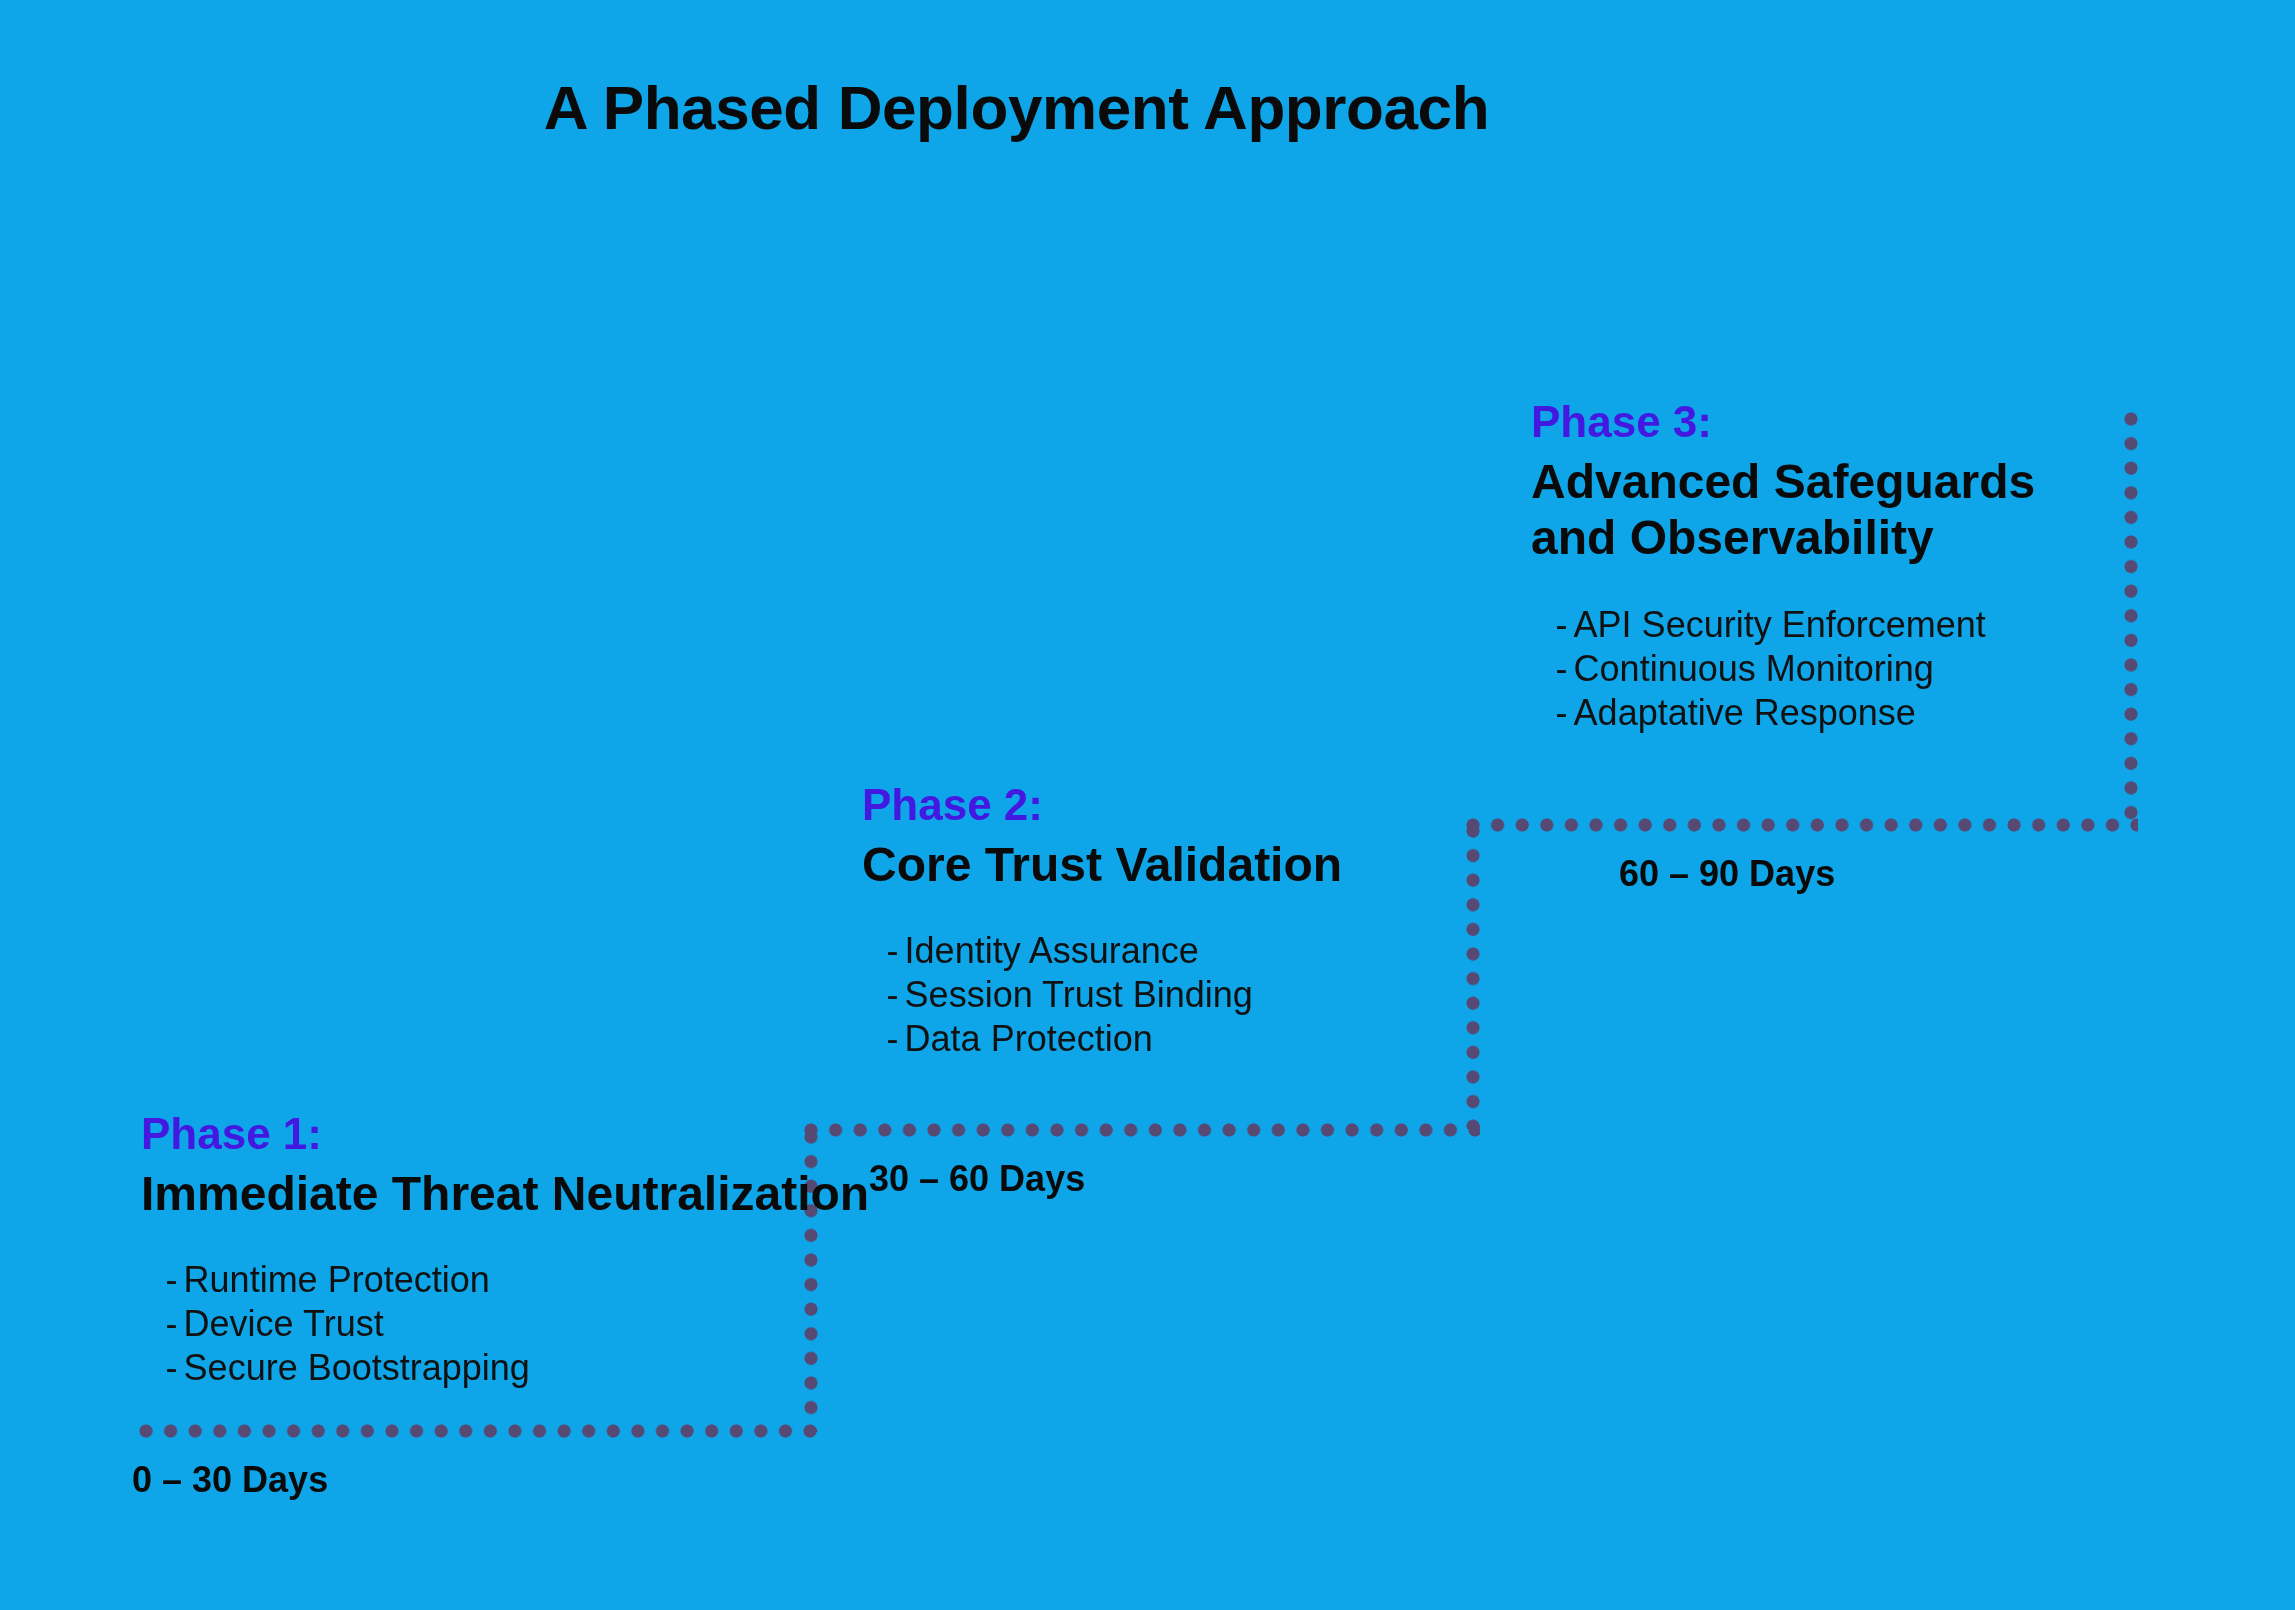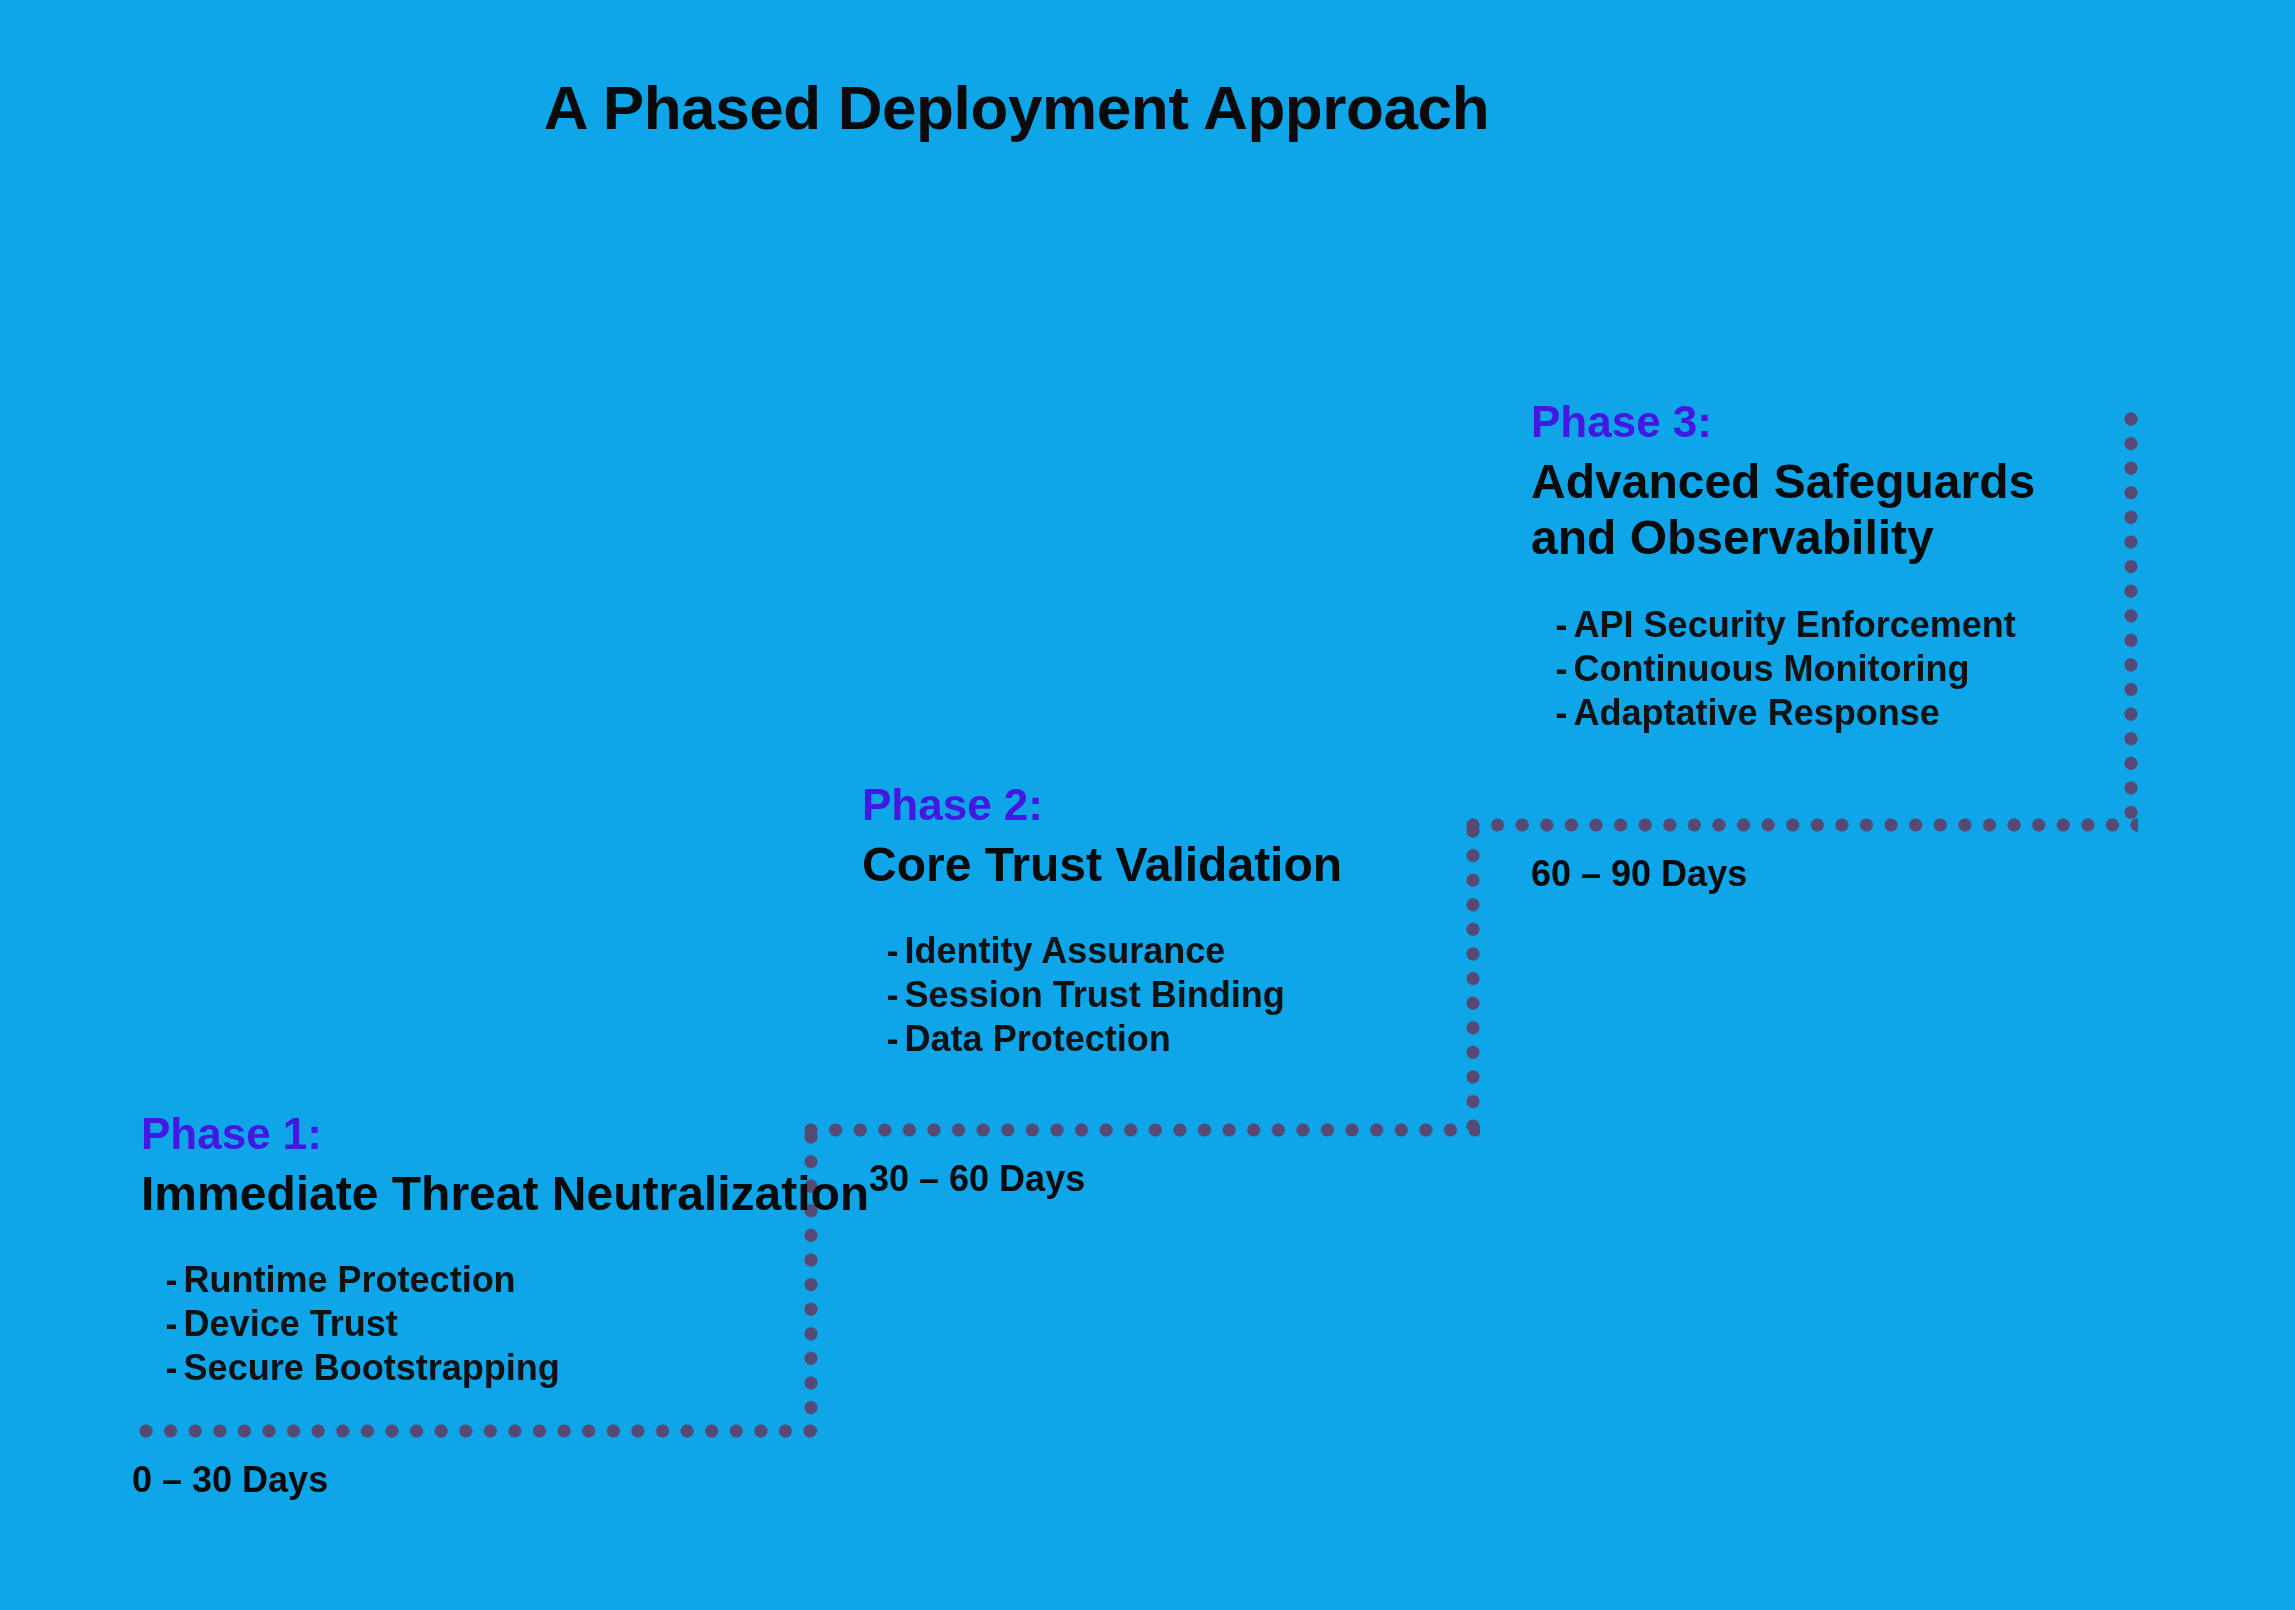--- a/index.html
+++ b/index.html
@@ -72,21 +72,21 @@
     margin: 0;
     white-space: nowrap;
   }
   .phase-bullets {
     margin: 36px 0 0 0;
     padding: 0;
     list-style: none;
   }
   .phase-bullets li {
     font-size: 36px;
-    font-weight: 700;
+    font-weight: 400;
     line-height: 1.22;
     color: #111111;
     white-space: nowrap;
     padding-left: 24.6px;
   }
   .phase-bullets li .dash {
     display: inline-block;
     width: 18px;
   }
 
@@ -147,16 +147,16 @@
   <div class="phase" style="left:1531px; top:400px;">
     <div class="phase-head">Phase 3:</div>
     <div class="phase-sub">Advanced Safeguards</div>
     <div class="phase-sub">and Observability</div>
     <ul class="phase-bullets">
       <li><span class="dash">-</span><span>API Security Enforcement</span></li>
       <li><span class="dash">-</span><span>Continuous Monitoring</span></li>
       <li><span class="dash">-</span><span>Adaptative Response</span></li>
     </ul>
   </div>
-  <div class="day-range" style="left:1531px; top:853px;">60 – 90 Days</div>
+  <div class="day-range" style="left:1619px; top:853px;">60 – 90 Days</div>
 
 </div>
 
 
 </body></html>

